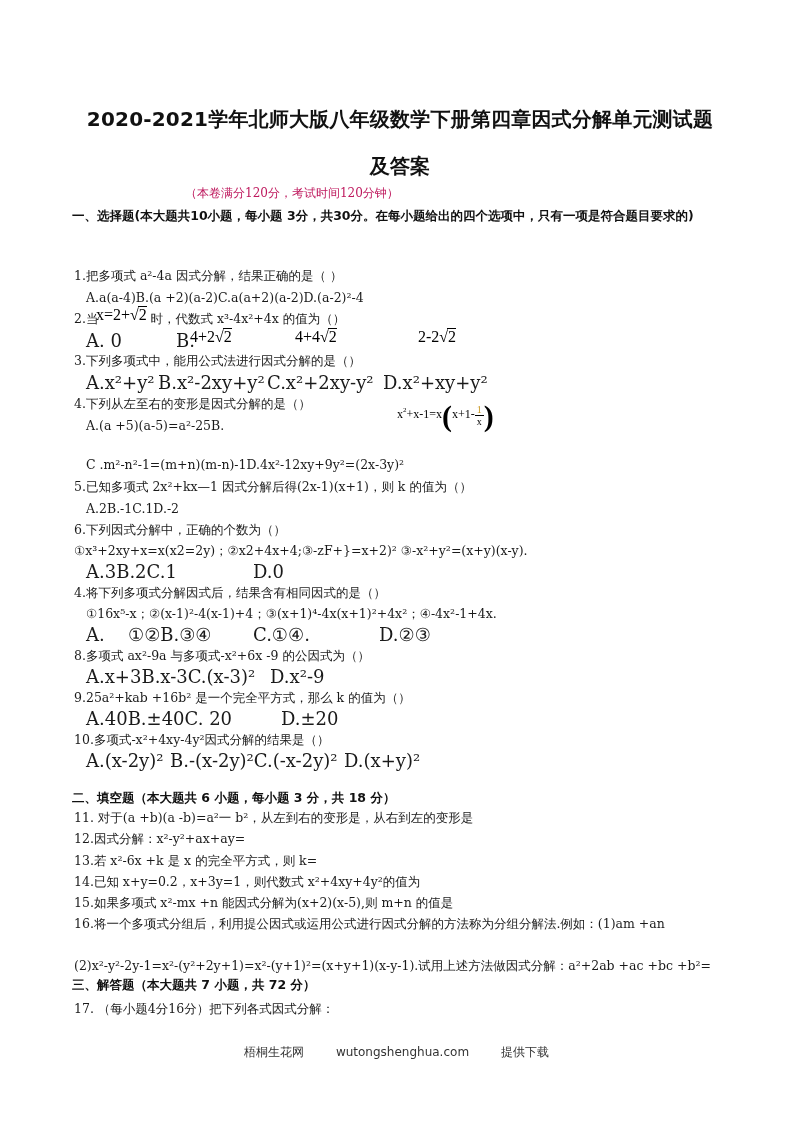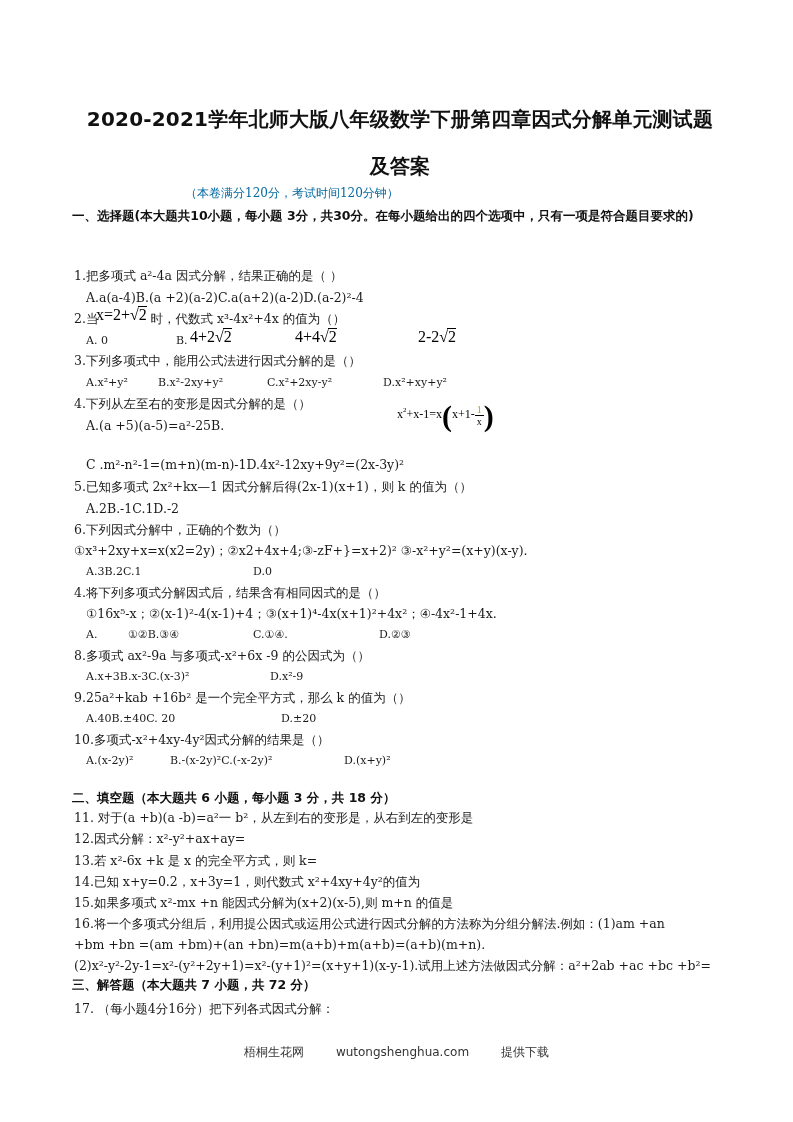--- a/index.html
+++ b/index.html
@@ -12,31 +12,31 @@
     }
     .page { position: absolute; left: 0; top: 4px; width: 689px; height: 1122px; }
     .title {
       position: absolute; left: 60px; width: 680px; text-align: center;
       font-family: "DejaVu Sans", "Liberation Sans", sans-serif;
       font-weight: bold; font-size: 20px; color: #111;
       letter-spacing: 0.2px;
     }
     .t1 { top: 102px; }
     .t2 { top: 149px; }
-    .note { position: absolute; left: 185px; top: 181px; font-size: 12px; color: #0369a1; }
+    .note { position: absolute; left: 185px; top: 181px; font-size: 12px; color: #be185d; }
     .section {
       position: absolute; left: 72px; width: 665px;
       font-family: "DejaVu Sans", "Liberation Sans", sans-serif;
       font-weight: bold; font-size: 12.5px; line-height: 21px; color: #111;
     }
     .line {
       position: absolute; left: 74px; font-size: 12.5px; line-height: 17px;
       white-space: nowrap; color: #1a1a1a;
     }
-    .opt { position: absolute; font-size: 11px; line-height: 17px; white-space: nowrap; }
+    .opt { position: absolute; font-size: 18px; line-height: 17px; white-space: nowrap; }
     .mathimg {
       position: absolute; font-family: "Liberation Serif", "DejaVu Serif", serif;
       font-size: 16px; white-space: nowrap; color: #000;
     }
     sup { font-size: 7px; vertical-align: 6px; }
     .sqrt { display: inline-block; border-top: 1px solid #000; padding-left: 1px; line-height: 15px; margin-left: -1px; }
     .radic { font-size: 16px; }
     .frac { display: inline-flex; flex-direction: column; align-items: center; font-size: 10px; line-height: 11px; vertical-align: middle; }
     .frac .num { border-bottom: 1px solid #000; padding: 0 2px; color: #c8961e; }
     .bigparen { font-size: 30px; font-weight: bold; vertical-align: middle; line-height: 20px; }
@@ -113,21 +113,20 @@
   <div class="opt" style="top:748px; left:170px;">B.-(x-2y)²C.(-x-2y)²</div>
   <div class="opt" style="top:748px; left:344px;">D.(x+y)²</div>
 
   <div class="section" style="top:783px;">二、填空题（本大题共 6 小题，每小题 3 分，共 18 分）</div>
   <div class="line" style="top:805px;">11. 对于(a +b)(a -b)=a²一 b²，从左到右的变形是，从右到左的变形是</div>
   <div class="line" style="top:826px;">12.因式分解：x²-y²+ax+ay=</div>
   <div class="line" style="top:848px;">13.若 x²-6x +k 是 x 的完全平方式，则 k=</div>
   <div class="line" style="top:869px;">14.已知 x+y=0.2，x+3y=1，则代数式 x²+4xy+4y²的值为</div>
   <div class="line" style="top:890px;">15.如果多项式 x²-mx +n 能因式分解为(x+2)(x-5),则 m+n 的值是</div>
   <div class="line" style="top:911px;">16.将一个多项式分组后，利用提公因式或运用公式进行因式分解的方法称为分组分解法.例如：(1)am +an</div>
-  <div class="line" style="top:932px;">+bm +bn =(am +bm)+(an +bn)=m(a+b)+m(a+b)=(a+b)(m+n).</div>
   <div class="line" style="top:953px;">(2)x²-y²-2y-1=x²-(y²+2y+1)=x²-(y+1)²=(x+y+1)(x-y-1).试用上述方法做因式分解：a²+2ab +ac +bc +b²=</div>
 
   <div class="section" style="top:970px;">三、解答题（本大题共 7 小题，共 72 分）</div>
   <div class="line" style="top:996px;">17. （每小题4分16分）把下列各式因式分解：</div>
 
   <div class="footer">
     <span>梧桐生花网</span>
     <span>wutongshenghua.com</span>
     <span>提供下载</span>
   </div>

